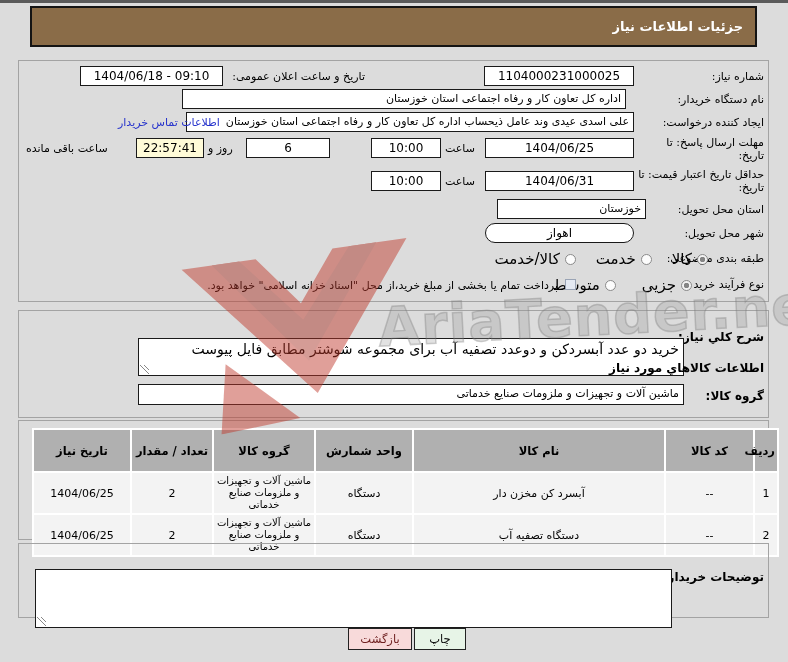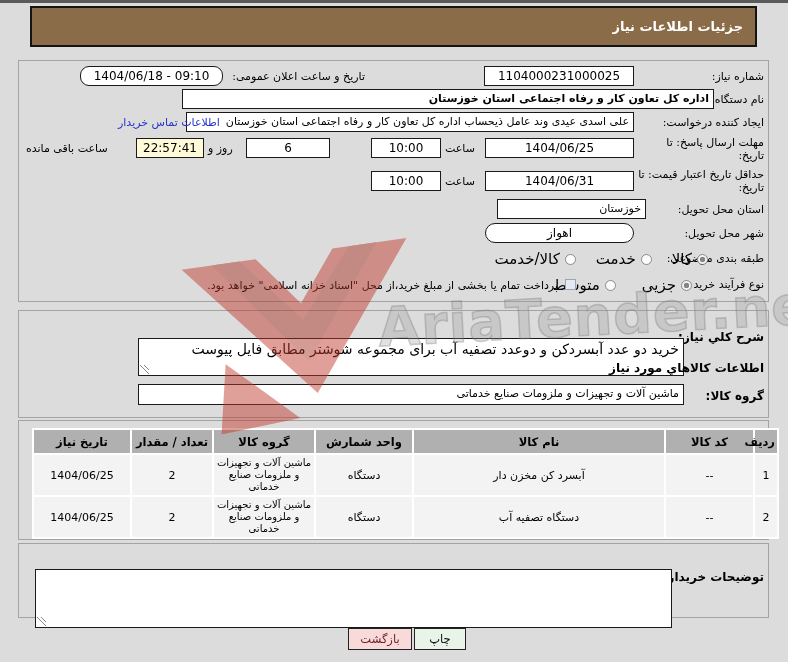--- a/index.html
+++ b/index.html
@@ -19,21 +19,21 @@
   .link{position:absolute;font-size:11px;color:#2633cc;text-decoration:none;white-space:nowrap;}
   .radiogroup{position:absolute;display:flex;direction:rtl;align-items:center;gap:20px;}
   .radioopt{display:flex;direction:rtl;align-items:center;gap:5px;}
   .radio{display:inline-block;width:11px;height:11px;border:1px solid #8a8a8a;border-radius:50%;background:#fcfcfc;box-sizing:border-box;}
   .radio.sel{background:radial-gradient(circle at 50% 50%, #858585 0 2.5px, #f2f2f2 3px);}
   .radiolabel{font-size:15px;}
   .checkbox{position:absolute;width:11px;height:11px;border:1px solid #9aa4b5;background:#e4e9f2;box-sizing:border-box;}
   .tarea{position:absolute;background:#fff;border:1px solid #1a1a1a;box-sizing:border-box;font-size:14px;padding:2px 4px;text-align:right;overflow:hidden;margin-top:20px;}
   .tarea::after{content:"";position:absolute;left:1px;bottom:1px;width:9px;height:9px;background:linear-gradient(45deg,transparent 0 45%,#888 45% 52%,transparent 52% 70%,#888 70% 77%,transparent 77%);}
   table.goods{position:absolute;left:32px;top:428px;width:731px;border-collapse:separate;border-spacing:2px;background:#ffffff;table-layout:fixed;direction:rtl;}
-  table.goods th{background:#b0b0b0;font-size:11.5px;font-weight:bold;height:23px;padding:0 2px;color:#000;}
+  table.goods th{background:#b0b0b0;font-size:11.5px;font-weight:bold;height:23px;padding:9px 2px;color:#000;}
   table.goods td{background:#f3f3f3;text-align:center;font-size:11px;padding:1px 2px;height:38px;}
   table.goods td.small{font-size:10px;line-height:12px;}
   .btn{position:absolute;height:22px;border:1px solid #222;font-family:"DejaVu Sans",sans-serif;font-size:11.5px;cursor:pointer;padding:0;}
   .btn.back{left:348px;top:628px;width:64px;background:#f8dada;color:#6e1f1f;}
   .btn.print{left:414px;top:628px;width:52px;background:#e7f4e7;color:#111;}
   .watermark{position:absolute;left:0;top:0;width:788px;height:662px;pointer-events:none;z-index:50;}
   .wm-text{position:absolute;left:378px;top:284px;font-size:54px;font-weight:bold;letter-spacing:1px;color:rgba(150,150,150,0.28);-webkit-text-stroke:1.5px rgba(120,120,120,0.35);transform:rotate(-3deg);direction:ltr;white-space:nowrap;}
   .wm-logo{position:absolute;left:165px;top:242px;opacity:0.48;transform:rotate(-8deg);}
 </style>
 </head>
@@ -44,24 +44,24 @@
 
   <div class="headerbar">
     <span>جزئیات اطلاعات نیاز</span>
   </div>
 
   <div class="gbox" style="top:60px;height:242px;"></div>
 
   <span class="lbl" style="right:24px;top:70px;">شماره نیاز:</span>
   <div class="inp center ltr" style="left:484px;top:66px;width:150px;">1104000231000025</div>
   <span class="lbl" style="right:423px;top:70px;">تاریخ و ساعت اعلان عمومی:</span>
-  <div class="inp center ltr" style="left:80px;top:66px;width:143px;border-radius:9px;">1404/06/18 - 09:10</div>
+  <div class="inp center ltr" style="left:80px;top:66px;width:143px;">1404/06/18 - 09:10</div>
 
   <span class="lbl" style="right:24px;top:93px;">نام دستگاه خریدار:</span>
-  <div class="inp rtl-text" style="left:182px;top:89px;width:532px;font-weight:bold;">اداره کل تعاون  کار و رفاه اجتماعی استان خوزستان</div>
+  <div class="inp rtl-text" style="left:182px;top:89px;width:444px;">اداره کل تعاون  کار و رفاه اجتماعی استان خوزستان</div>
 
   <span class="lbl" style="right:24px;top:116px;">ایجاد کننده درخواست:</span>
   <div class="inp rtl-text" style="left:186px;top:112px;width:448px;">علی اسدی عیدی وند عامل ذیحساب اداره کل تعاون  کار و رفاه اجتماعی استان خوزستان</div>
   <a href="#" class="link" style="left:118px;top:116px;">اطلاعات تماس خریدار</a>
 
   <span class="lbl wrap" style="right:24px;top:136px;width:120px;">مهلت ارسال پاسخ: تا تاریخ:</span>
   <div class="inp center ltr" style="left:485px;top:138px;width:149px;">1404/06/25</div>
   <span class="lbl" style="left:445px;top:142px;">ساعت</span>
   <div class="inp center ltr" style="left:371px;top:138px;width:70px;">10:00</div>
   <div class="inp center ltr" style="left:246px;top:138px;width:84px;">6</div>

